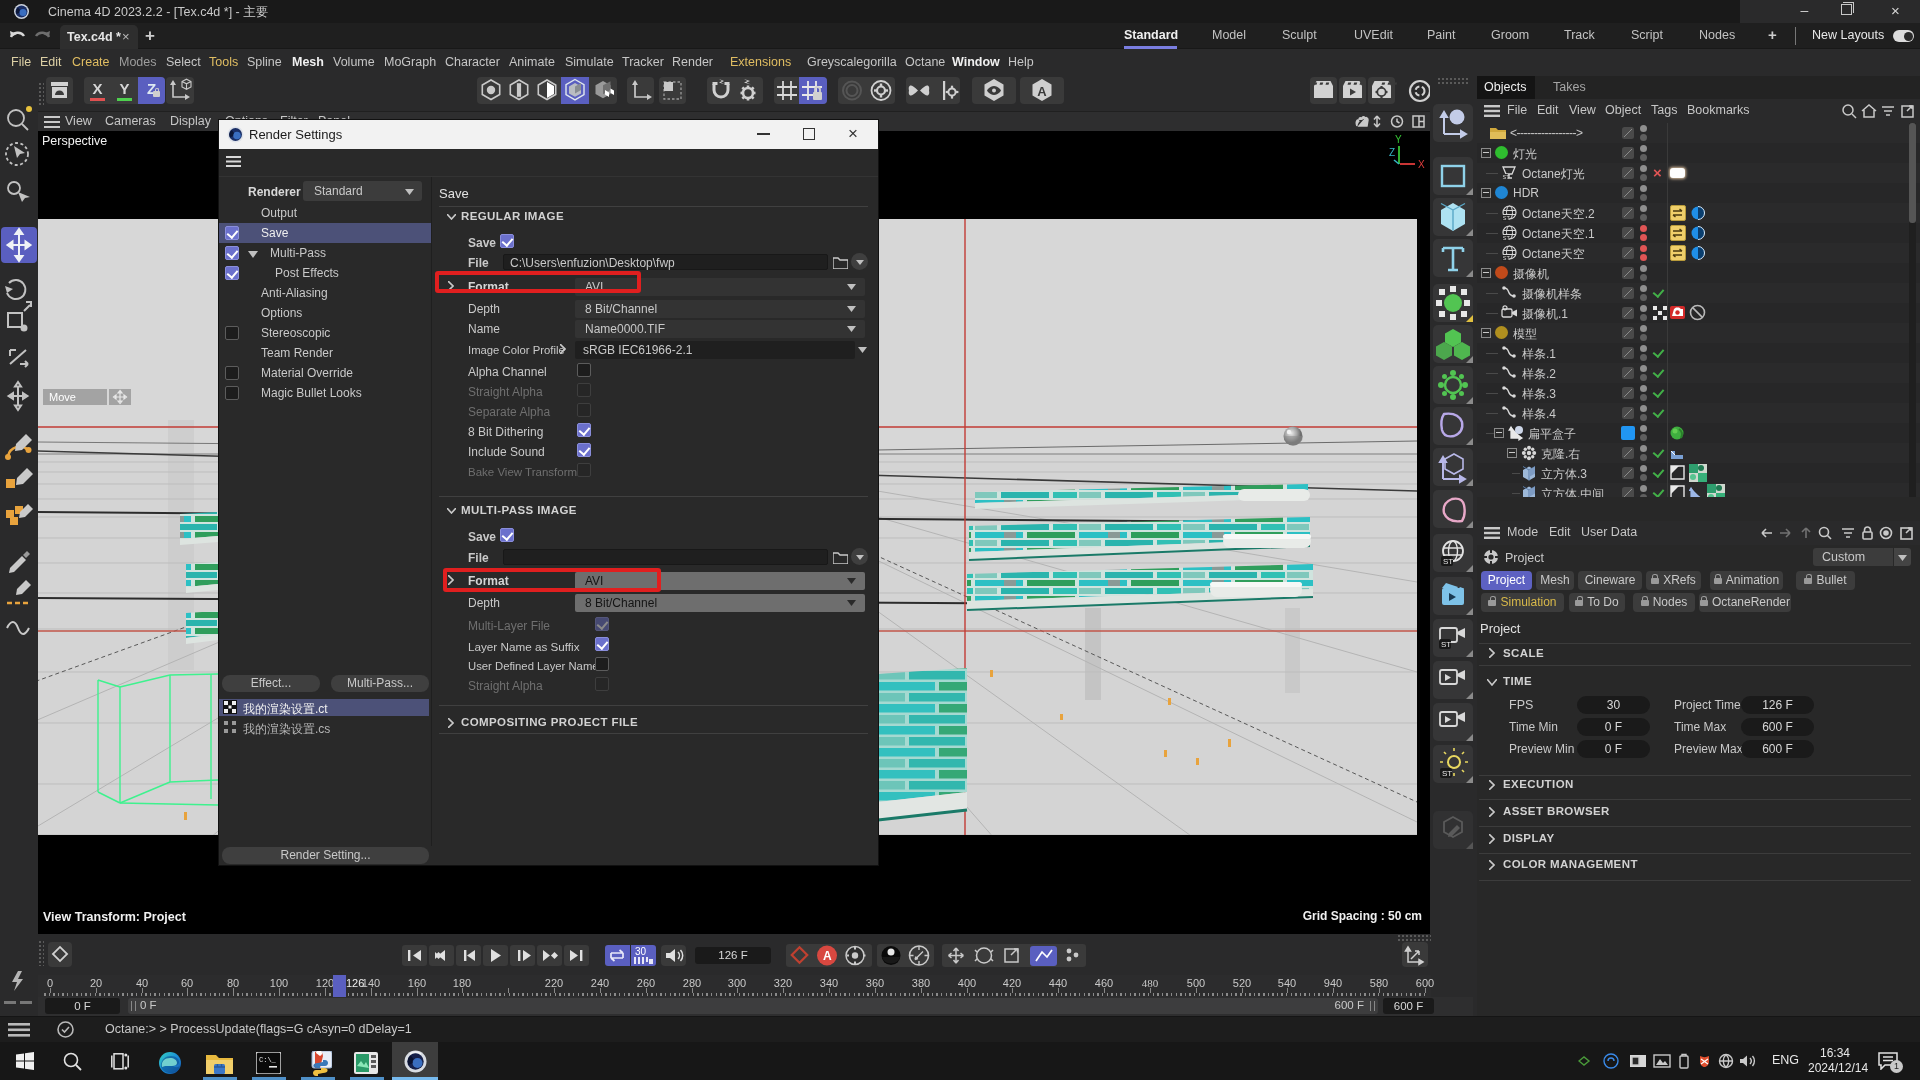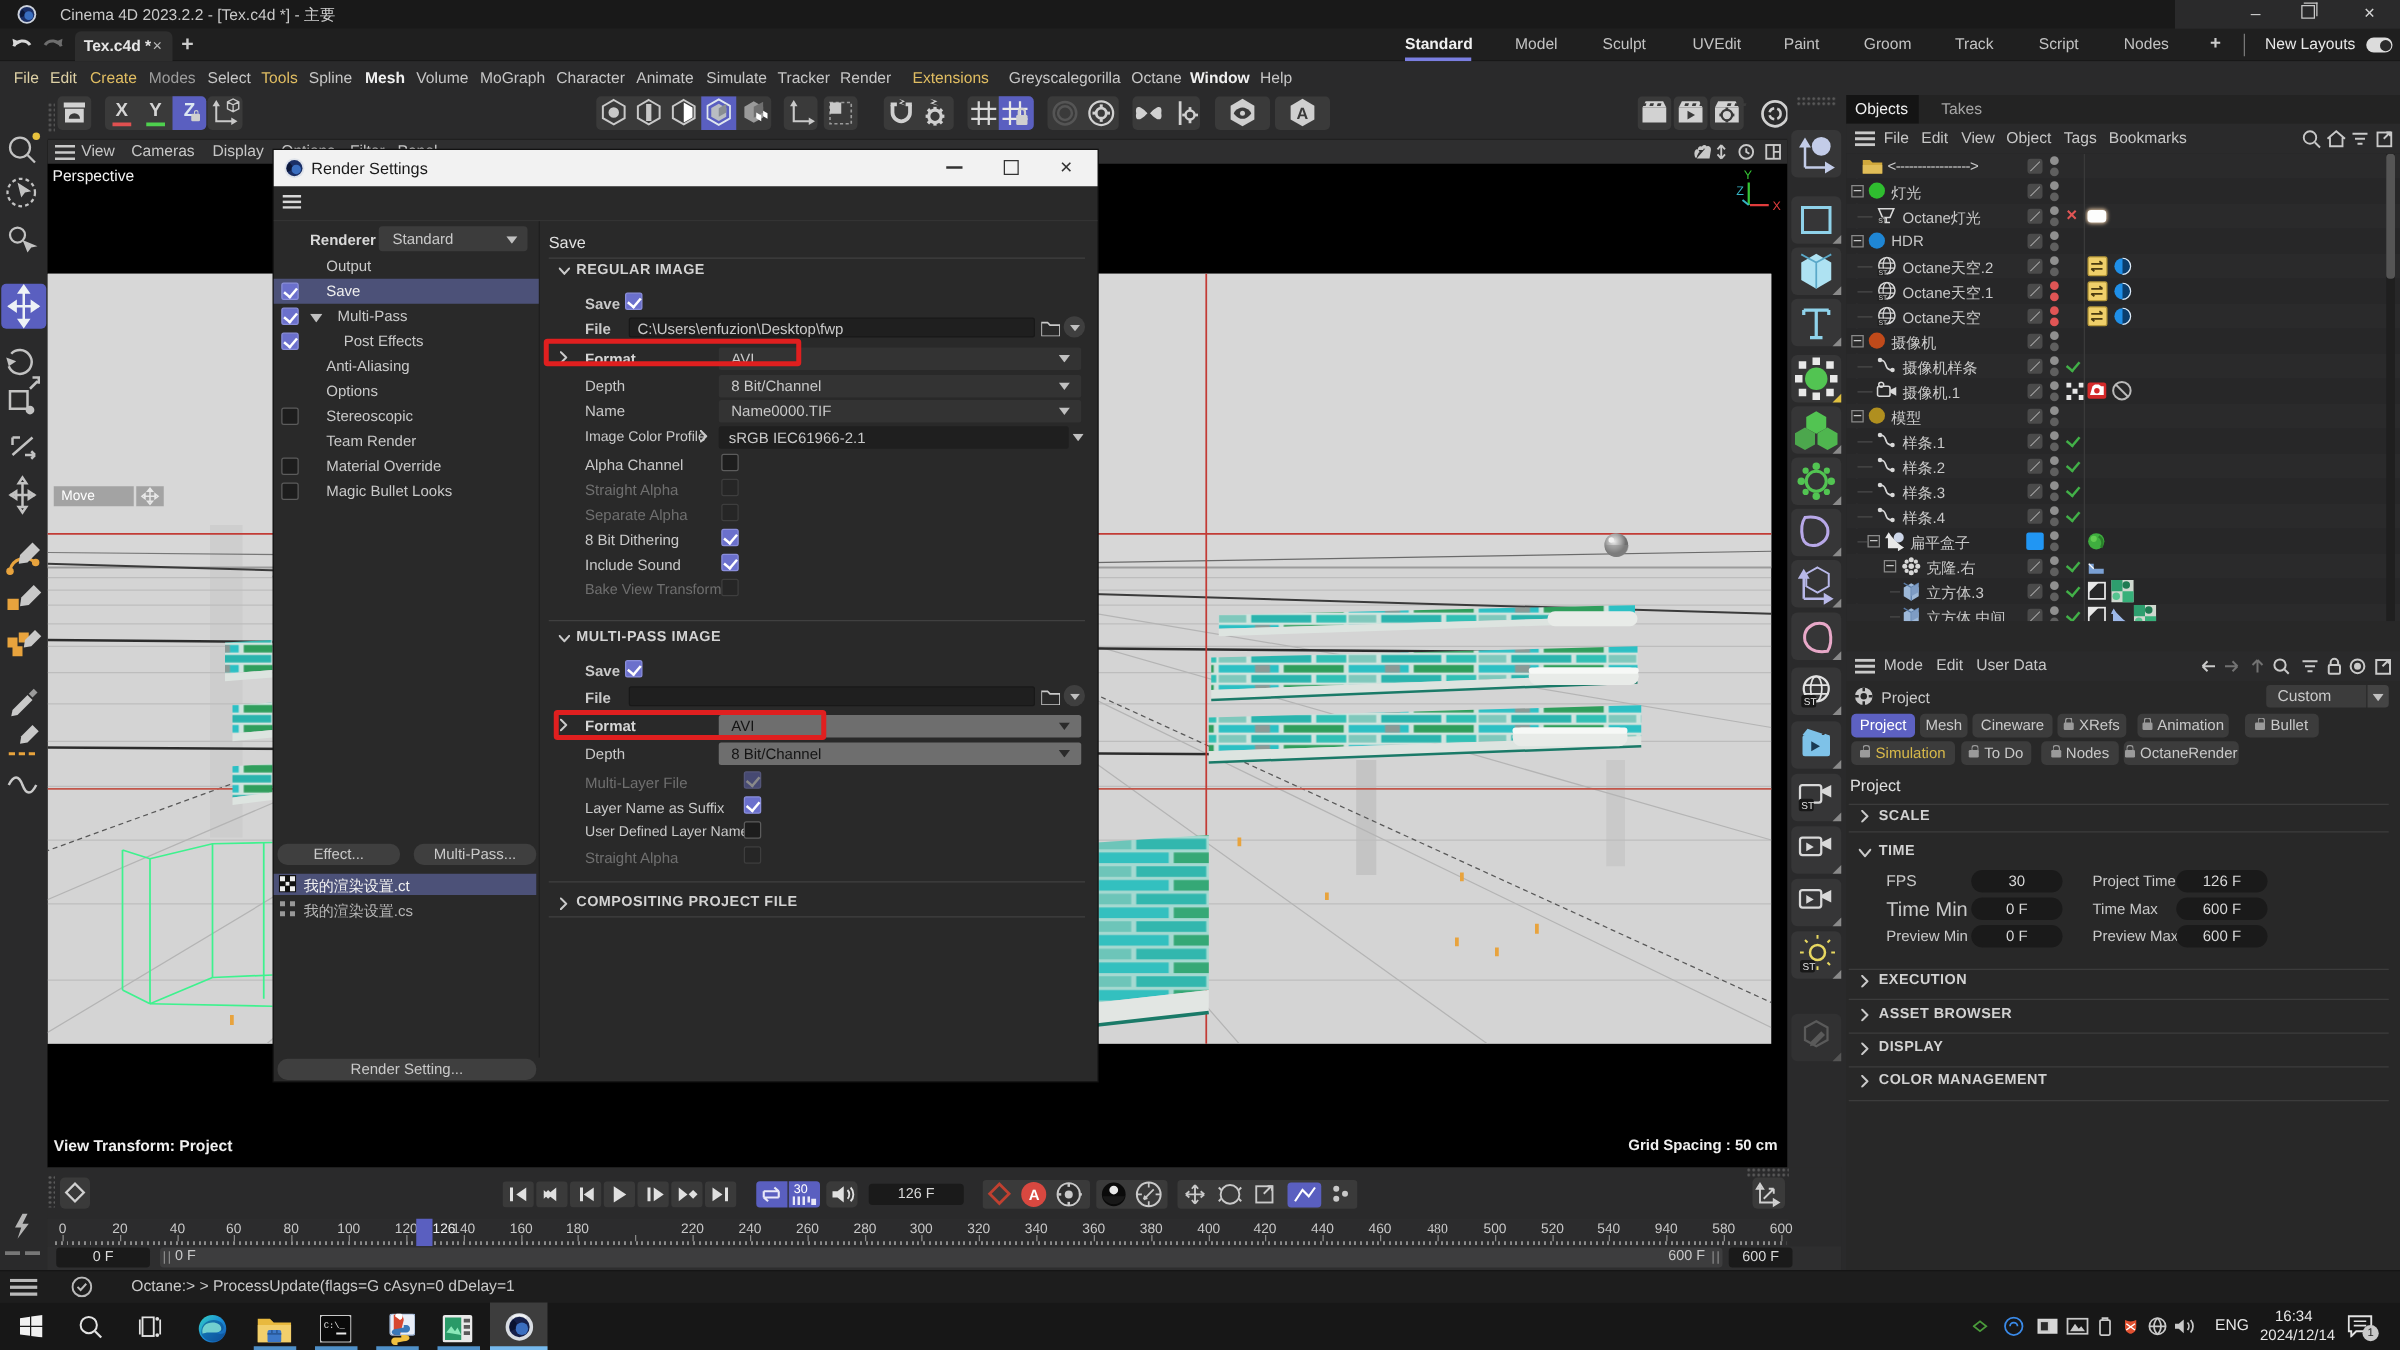--- a/index.html
+++ b/index.html
@@ -991,21 +991,21 @@
   <div class="abs" style="left:26px;top:150px;font-size:11.5px;color:#d2d2d2;font-weight:bold;letter-spacing:.4px;">SCALE</div>
   <div class="abs" style="left:2px;top:168px;width:432px;height:1px;background:#3c3c3c;"></div>
   <svg class="abs" style="left:10px;top:182px;" width="10" height="7">
         <path d="M0 0 l5 6 5 -6" stroke="#c9c9c9" stroke-width="1.6" fill="none"></path>
       </svg>
   <div class="abs" style="left:26px;top:178px;font-size:11.5px;color:#d2d2d2;font-weight:bold;letter-spacing:.4px;">TIME</div>
   <div class="abs" style="left:32px;top:201px;font-size:12.5px;color:#c9c9c9;">FPS</div>
   <div class="abs fld" style="left:100px;top:199px;">30</div>
   <div class="abs" style="left:197px;top:201px;font-size:12px;color:#c9c9c9;">Project Time</div>
   <div class="abs fld" style="left:264px;top:199px;">126 F</div>
-  <div class="abs" style="left:32px;top:223px;font-size:16px;color:#c9c9c9;">Time Min</div>
+  <div class="abs" style="left:32px;top:223px;font-size:12px;color:#c9c9c9;">Time Min</div>
   <div class="abs fld" style="left:100px;top:221px;">0 F</div>
   <div class="abs" style="left:197px;top:223px;font-size:12px;color:#c9c9c9;">Time Max</div>
   <div class="abs fld" style="left:264px;top:221px;">600 F</div>
   <div class="abs" style="left:32px;top:245px;font-size:12px;color:#c9c9c9;">Preview Min</div>
   <div class="abs fld" style="left:100px;top:243px;">0 F</div>
   <div class="abs" style="left:197px;top:245px;font-size:12px;color:#c9c9c9;">Preview Max</div>
   <div class="abs fld" style="left:264px;top:243px;">600 F</div>
   <div class="abs" style="left:2px;top:278px;width:432px;height:1px;background:#3c3c3c;"></div>
   <svg class="abs" style="left:12px;top:283px;" width="6" height="10">
         <path d="M0 0 l5 5 -5 5" stroke="#c9c9c9" stroke-width="1.6" fill="none"></path>

